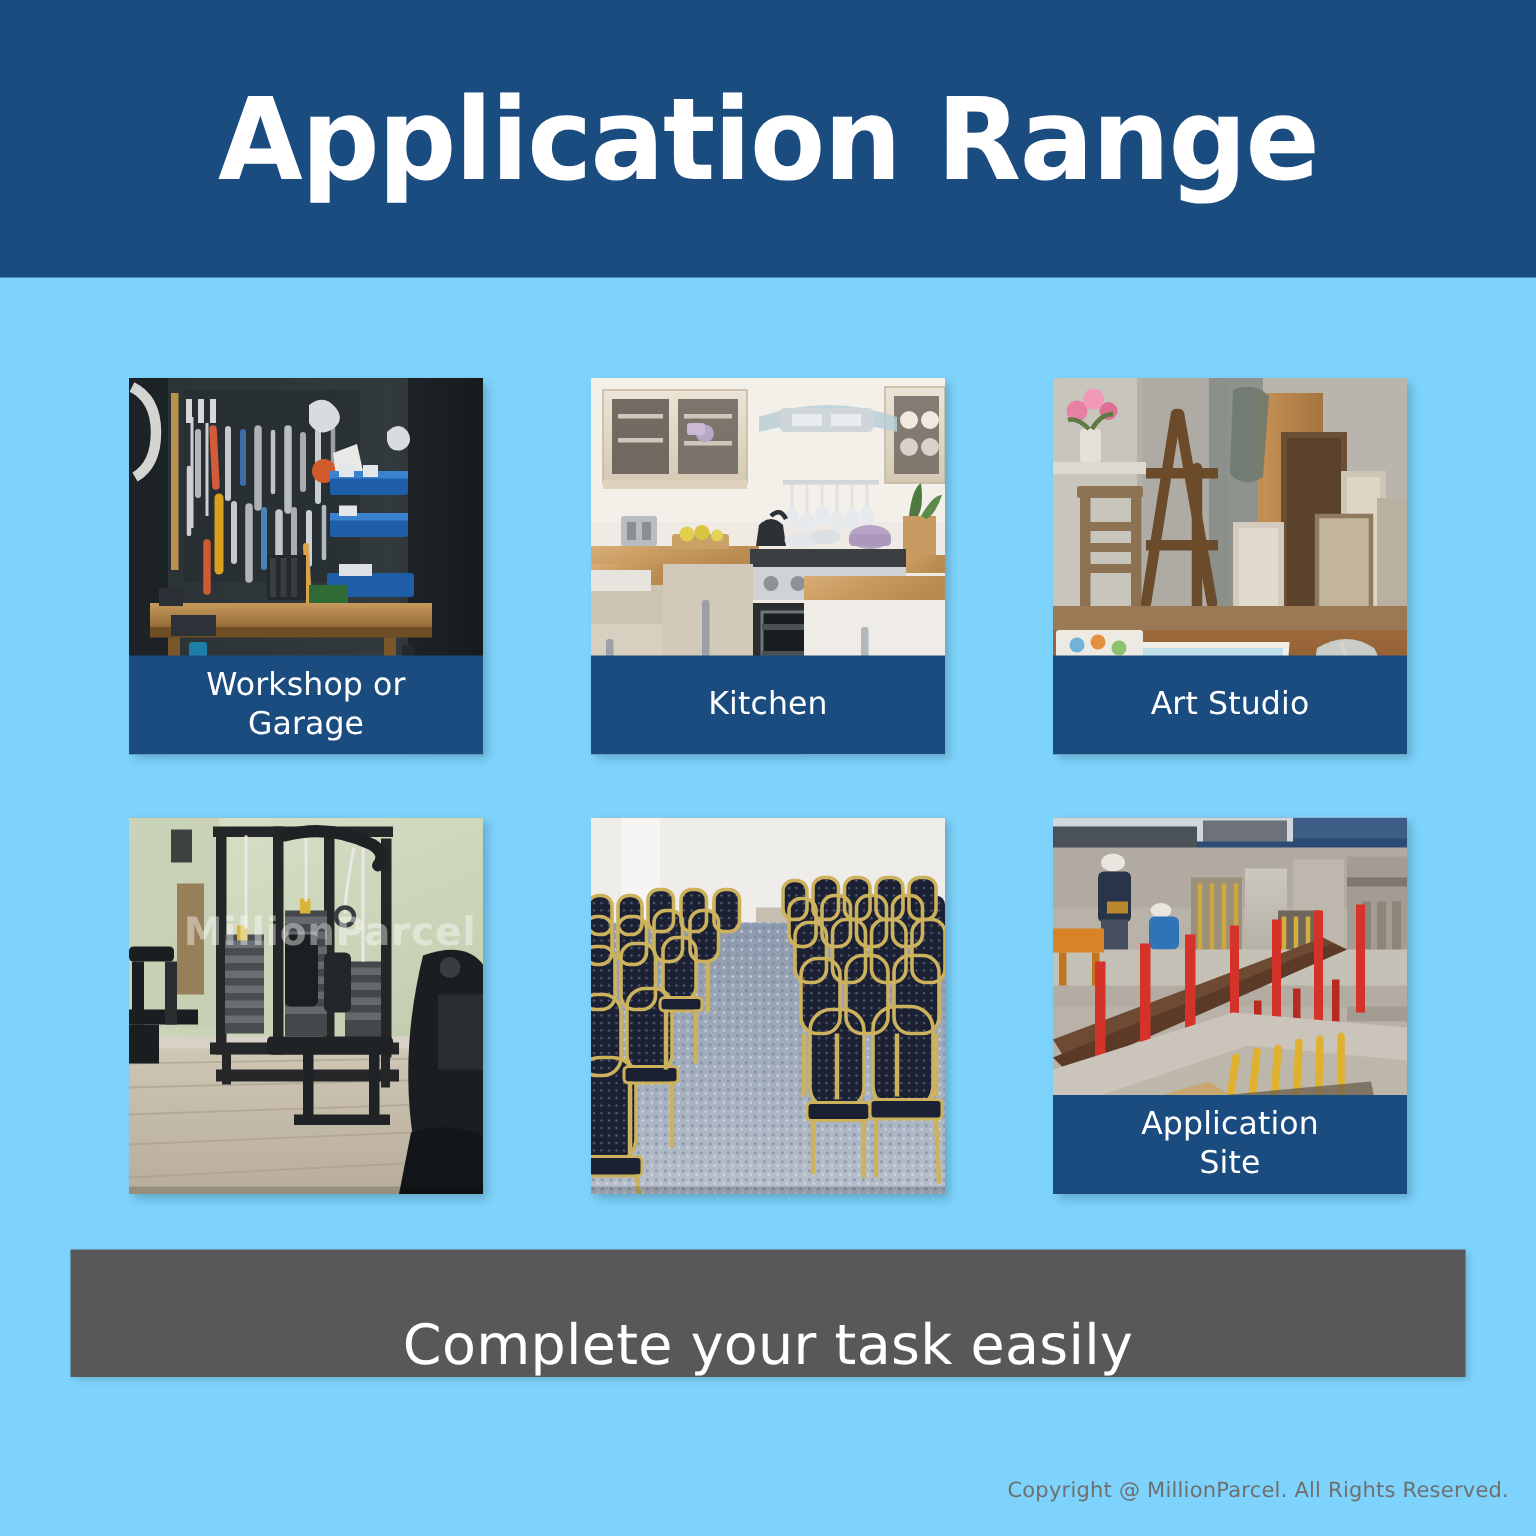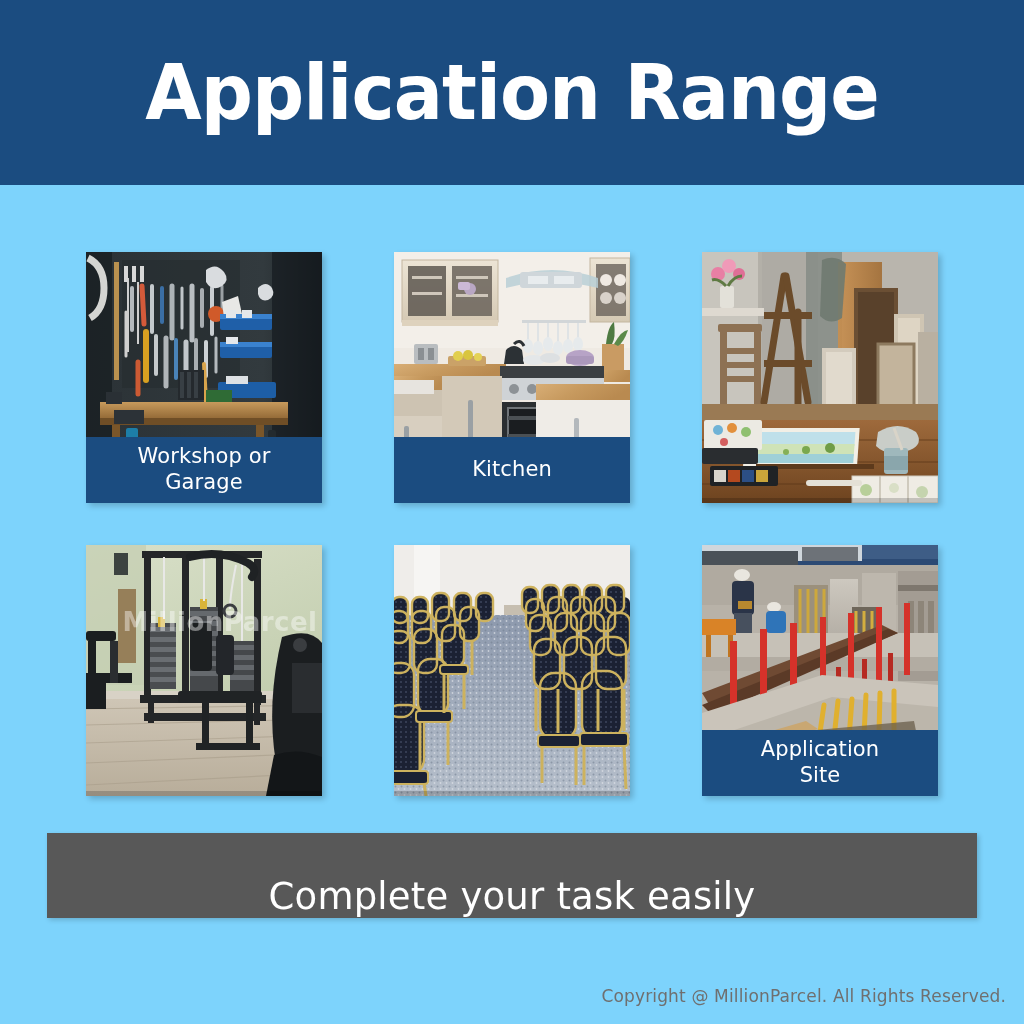--- a/index.html
+++ b/index.html
@@ -133,21 +133,21 @@
     letter-spacing: 0.2px;
   }
 
   
   .copyright {
     position: absolute;
     right: 18px;
     top: 986px;
     color: #6f6f6f;
     font-family: "DejaVu Sans", sans-serif;
-    font-size: 17px;
+    font-size: 14px;
     letter-spacing: 0.15px;
   }
 </style>
 </head>
 <body>
 
 <div id="page">
 
   <div class="header-banner">
     <div class="header-title">Application Range</div>
@@ -473,20 +473,23 @@
             <line x1="178" y1="224" x2="178" y2="251" stroke="#cfcabd" stroke-width="2"></line>
             <line x1="206" y1="224" x2="206" y2="251" stroke="#cfcabd" stroke-width="2"></line>
             <circle cx="164" cy="238" r="6" fill="#b8cf9a"></circle>
             <circle cx="192" cy="236" r="5" fill="#d9dfc6"></circle>
             <circle cx="220" cy="240" r="6" fill="#c5d4ae"></circle>
           </g>
           <rect x="104" y="228" width="56" height="6" rx="3" fill="#e4e0d6"></rect>
           <rect x="0" y="246" width="236" height="5" fill="#000" opacity="0.18"></rect>
         </svg>
       </div>
+      <div class="card-label">
+        <span class="card-label-text">Art Studio</span>
+      </div>
     </div>
 
     <div class="card">
       <div class="card-photo">
         <svg viewBox="0 0 236 251" preserveAspectRatio="none">
           <defs>
             <linearGradient id="gWall" x1="0" y1="0" x2="0.4" y2="1">
               <stop offset="0" stop-color="#d9e0c9"></stop>
               <stop offset="1" stop-color="#bdc9a8"></stop>
             </linearGradient>

